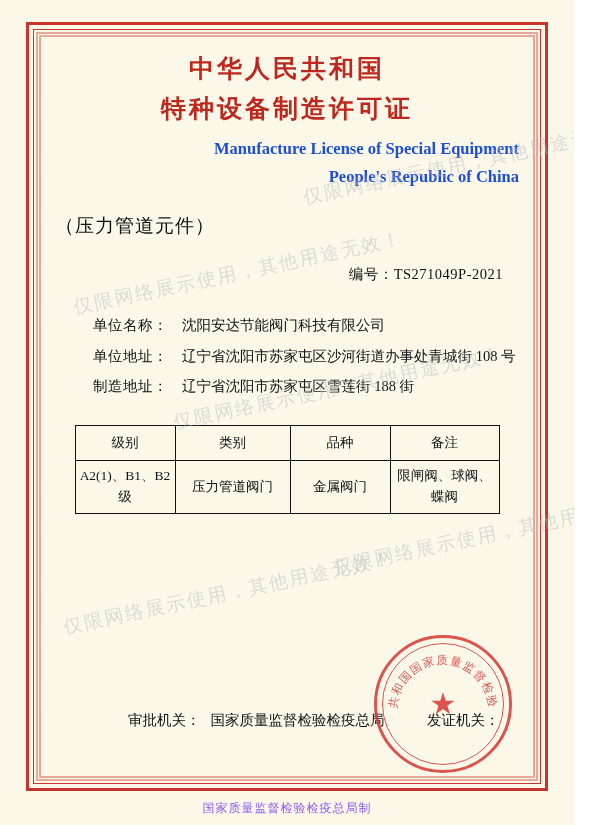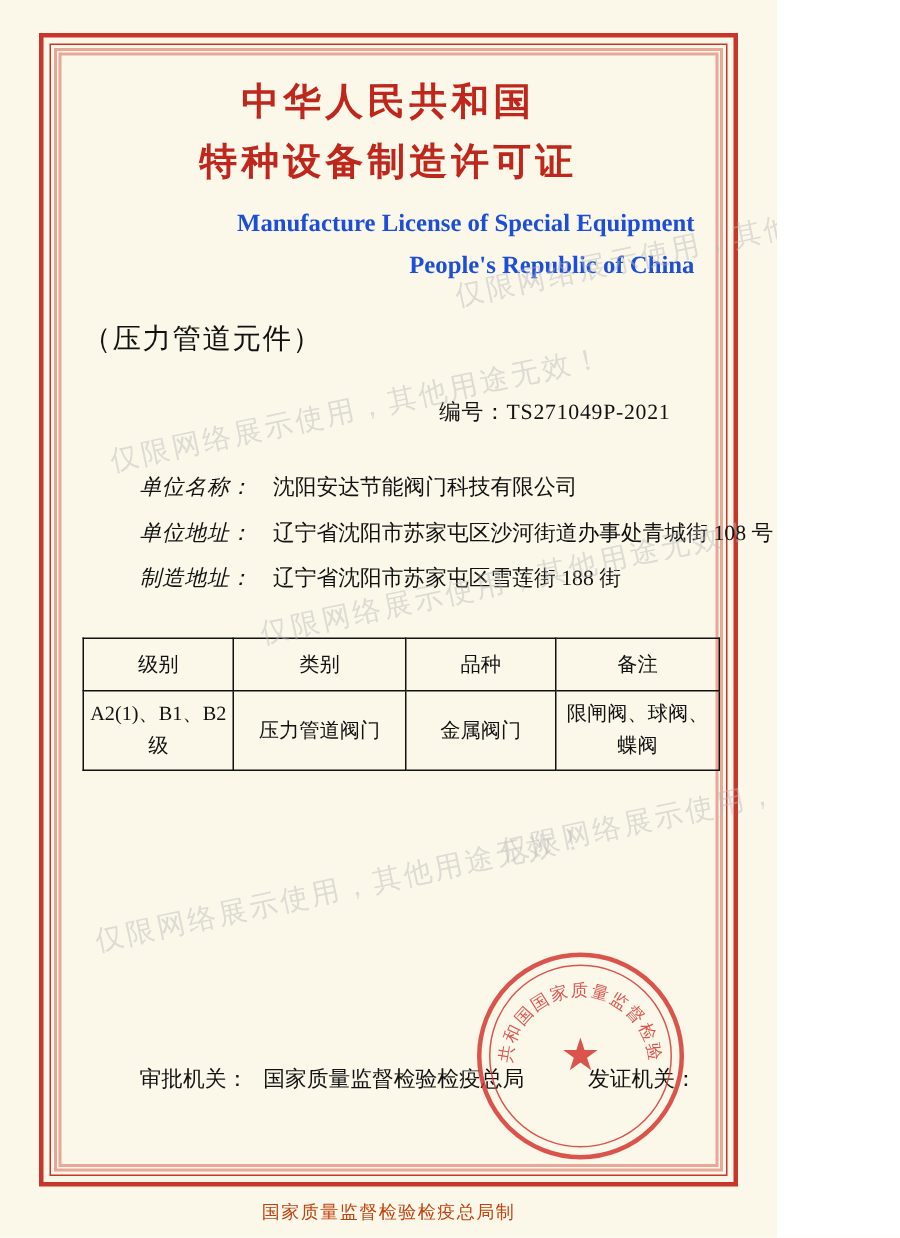--- a/index.html
+++ b/index.html
@@ -7,21 +7,21 @@
     padding: 0;
   }
   body {
     width: 600px;
     height: 825px;
     background: #ffffff;
     font-family: "Liberation Serif", serif;
   }
   .page {
     position: relative;
-    width: 518px;
+    width: 574px;
     height: 825px;
     background: #fbf8ea;
     overflow: hidden;
   }
   
   .border-outer {
     position: absolute;
     left: 26px;
     top: 22px;
     right: 26px;
@@ -114,21 +114,20 @@
     padding-left: 38px;
   }
   .info-row {
     font-size: 14.5px;
     color: #111;
     line-height: 2.1;
     white-space: nowrap;
   }
   .info-label {
     letter-spacing: .5px;
-    font-style: italic;
   }
   .info-value {
     margin-left: 14px;
   }
   .scope-line {
     margin-top: 26px;
     padding-left: 52px;
     font-size: 14.5px;
     color: #111;
   }
@@ -168,20 +167,21 @@
   }
   .foot-row {
     display: flex;
     font-size: 14.5px;
     color: #111;
     line-height: 2.2;
   }
   .foot-left {
     width: 255px;
     white-space: nowrap;
+    margin-left: 35px;
   }
   .foot-right {
     white-space: nowrap;
     margin-left: 44px;
   }
   .foot-val { margin-left: 10px; }
   
   .seal {
     position: absolute;
     right: 62px;
@@ -226,21 +226,21 @@
   .wm3 { left: 170px; top: 375px; }
   .wm4 { left: 60px;  top: 580px; }
   .wm5 { left: 330px; top: 520px; }
   .bottom-note {
     position: absolute;
     left: 0;
     right: 0;
     bottom: 8px;
     text-align: center;
     font-size: 12px;
-    color: #c2410c;
+    color: #8b5cf6;
     letter-spacing: 1px;
   }
 </style>
 </head>
 <body>
 
 <div class="page">
 
   <div class="border-outer"></div>
   <div class="border-deco"></div>

